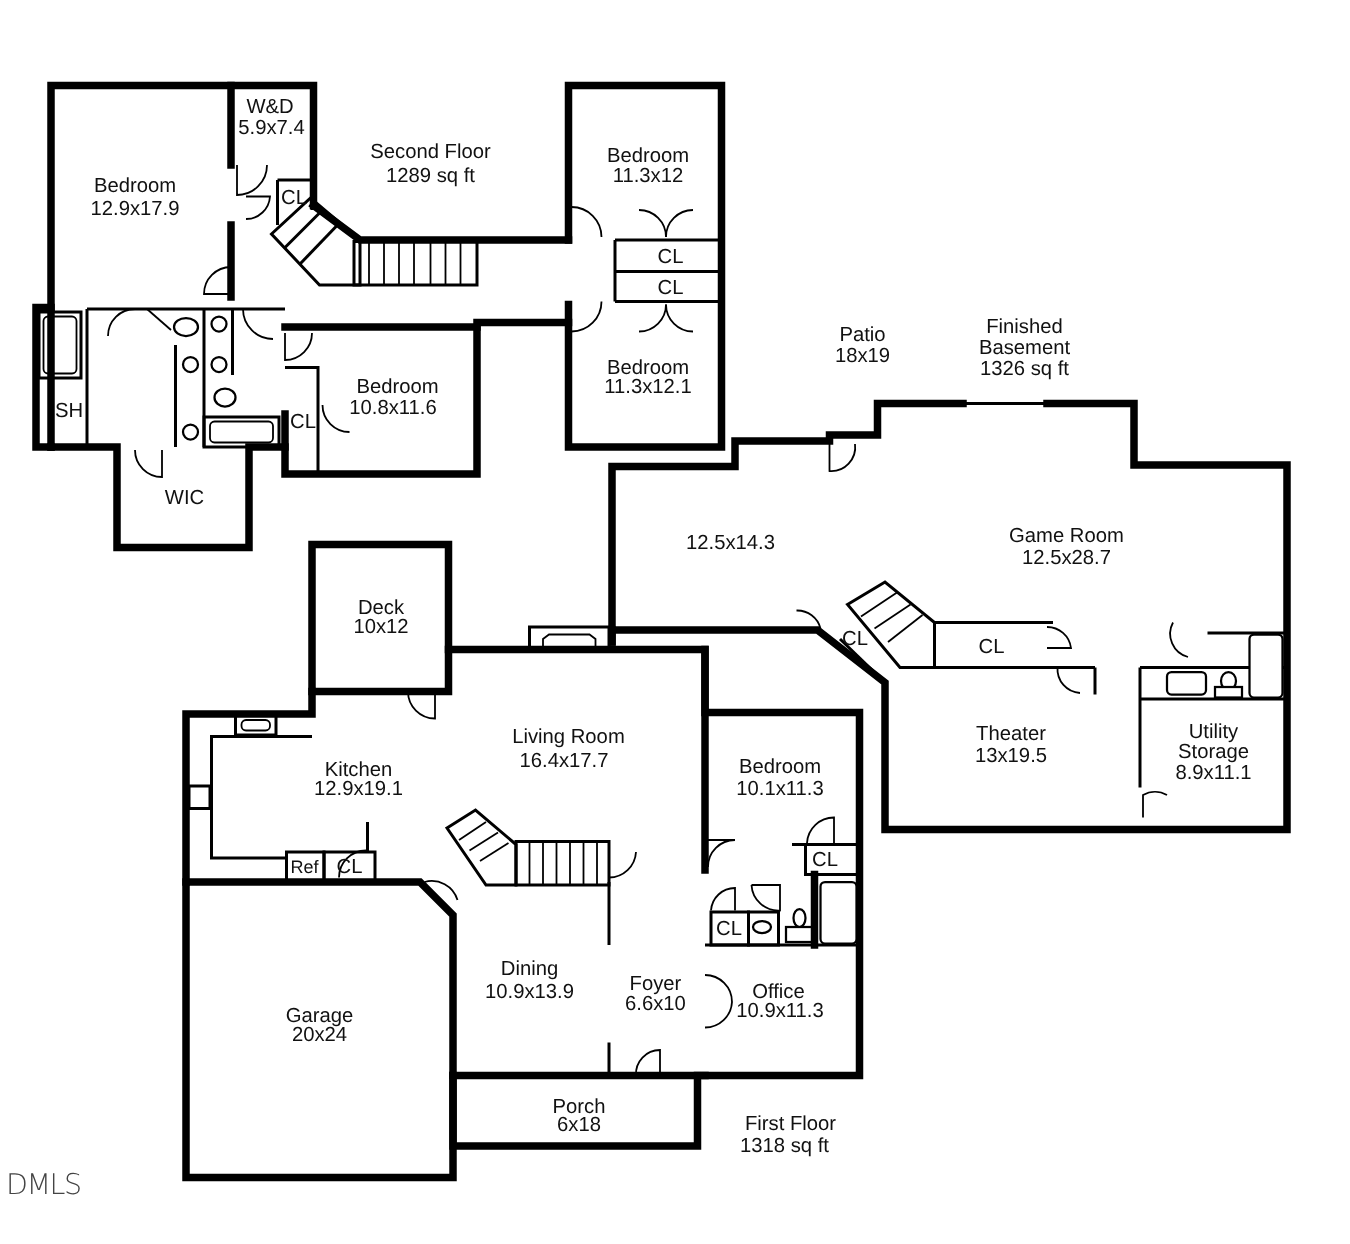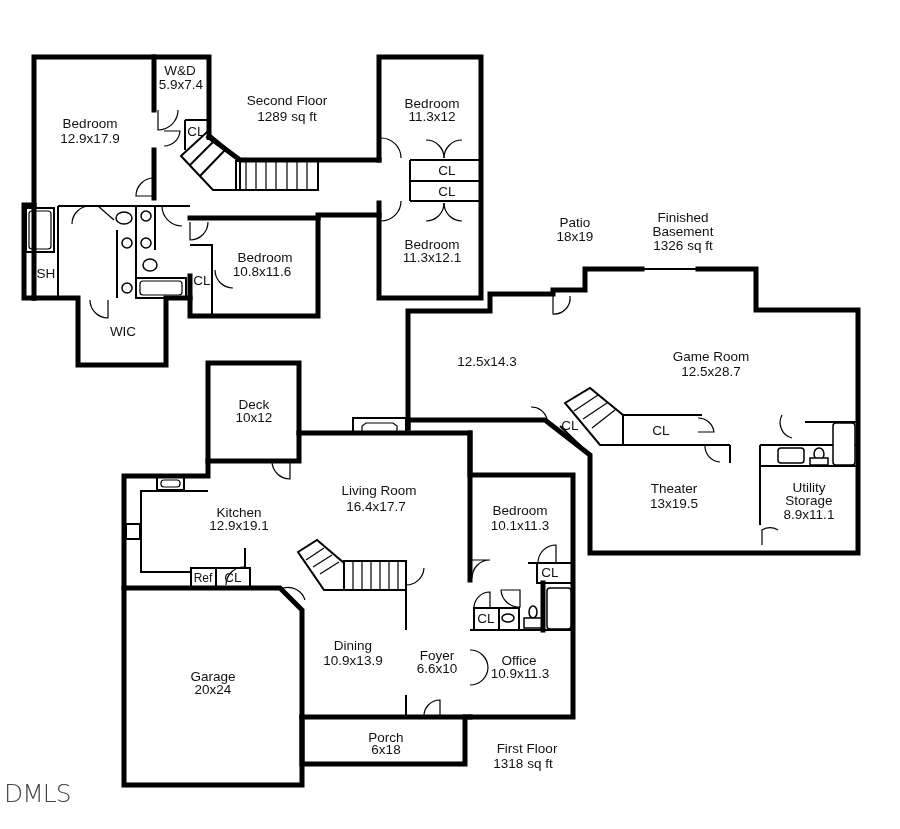--- a/index.html
+++ b/index.html
@@ -3,21 +3,21 @@
 <meta charset="utf-8">
 <style>
   html, body { margin: 0; padding: 0; background: #ffffff; }
   body { width: 900px; height: 829px; position: relative; overflow: hidden; font-family: "Liberation Sans", sans-serif; }
   svg { position: absolute; left: 0; top: 0; }
   .wall { fill: none; stroke: #000; stroke-width: 5; stroke-linejoin: miter; stroke-linecap: square; }
   .thin { fill: none; stroke: #000; stroke-width: 2; }
   .hair { fill: none; stroke: #000; stroke-width: 1.2; }
   .fix { fill: #fff; stroke: #000; stroke-width: 1.5; }
   .lbl { font-family: "Liberation Sans", sans-serif; font-size: 13.5px; fill: #111; text-anchor: middle; }
-  .watermark { position: absolute; left: 4px; top: 779px; font-family: "DejaVu Sans", sans-serif; font-size: 25px; color: #444; letter-spacing: -1px; font-weight: 300; }
+  .watermark { position: absolute; left: 4px; top: 779px; font-family: "DejaVu Sans", sans-serif; font-size: 19px; color: #444; letter-spacing: -1px; font-weight: 300; }
 </style>
 </head>
 <body>
 
 <svg width="900" height="829" viewBox="0 0 900 829">
 
   <g>
 
     <polyline class="wall" points="34,298 34,57 209,57 209,137"></polyline>
     <line class="wall" x1="154" y1="57" x2="154" y2="110"></line>

